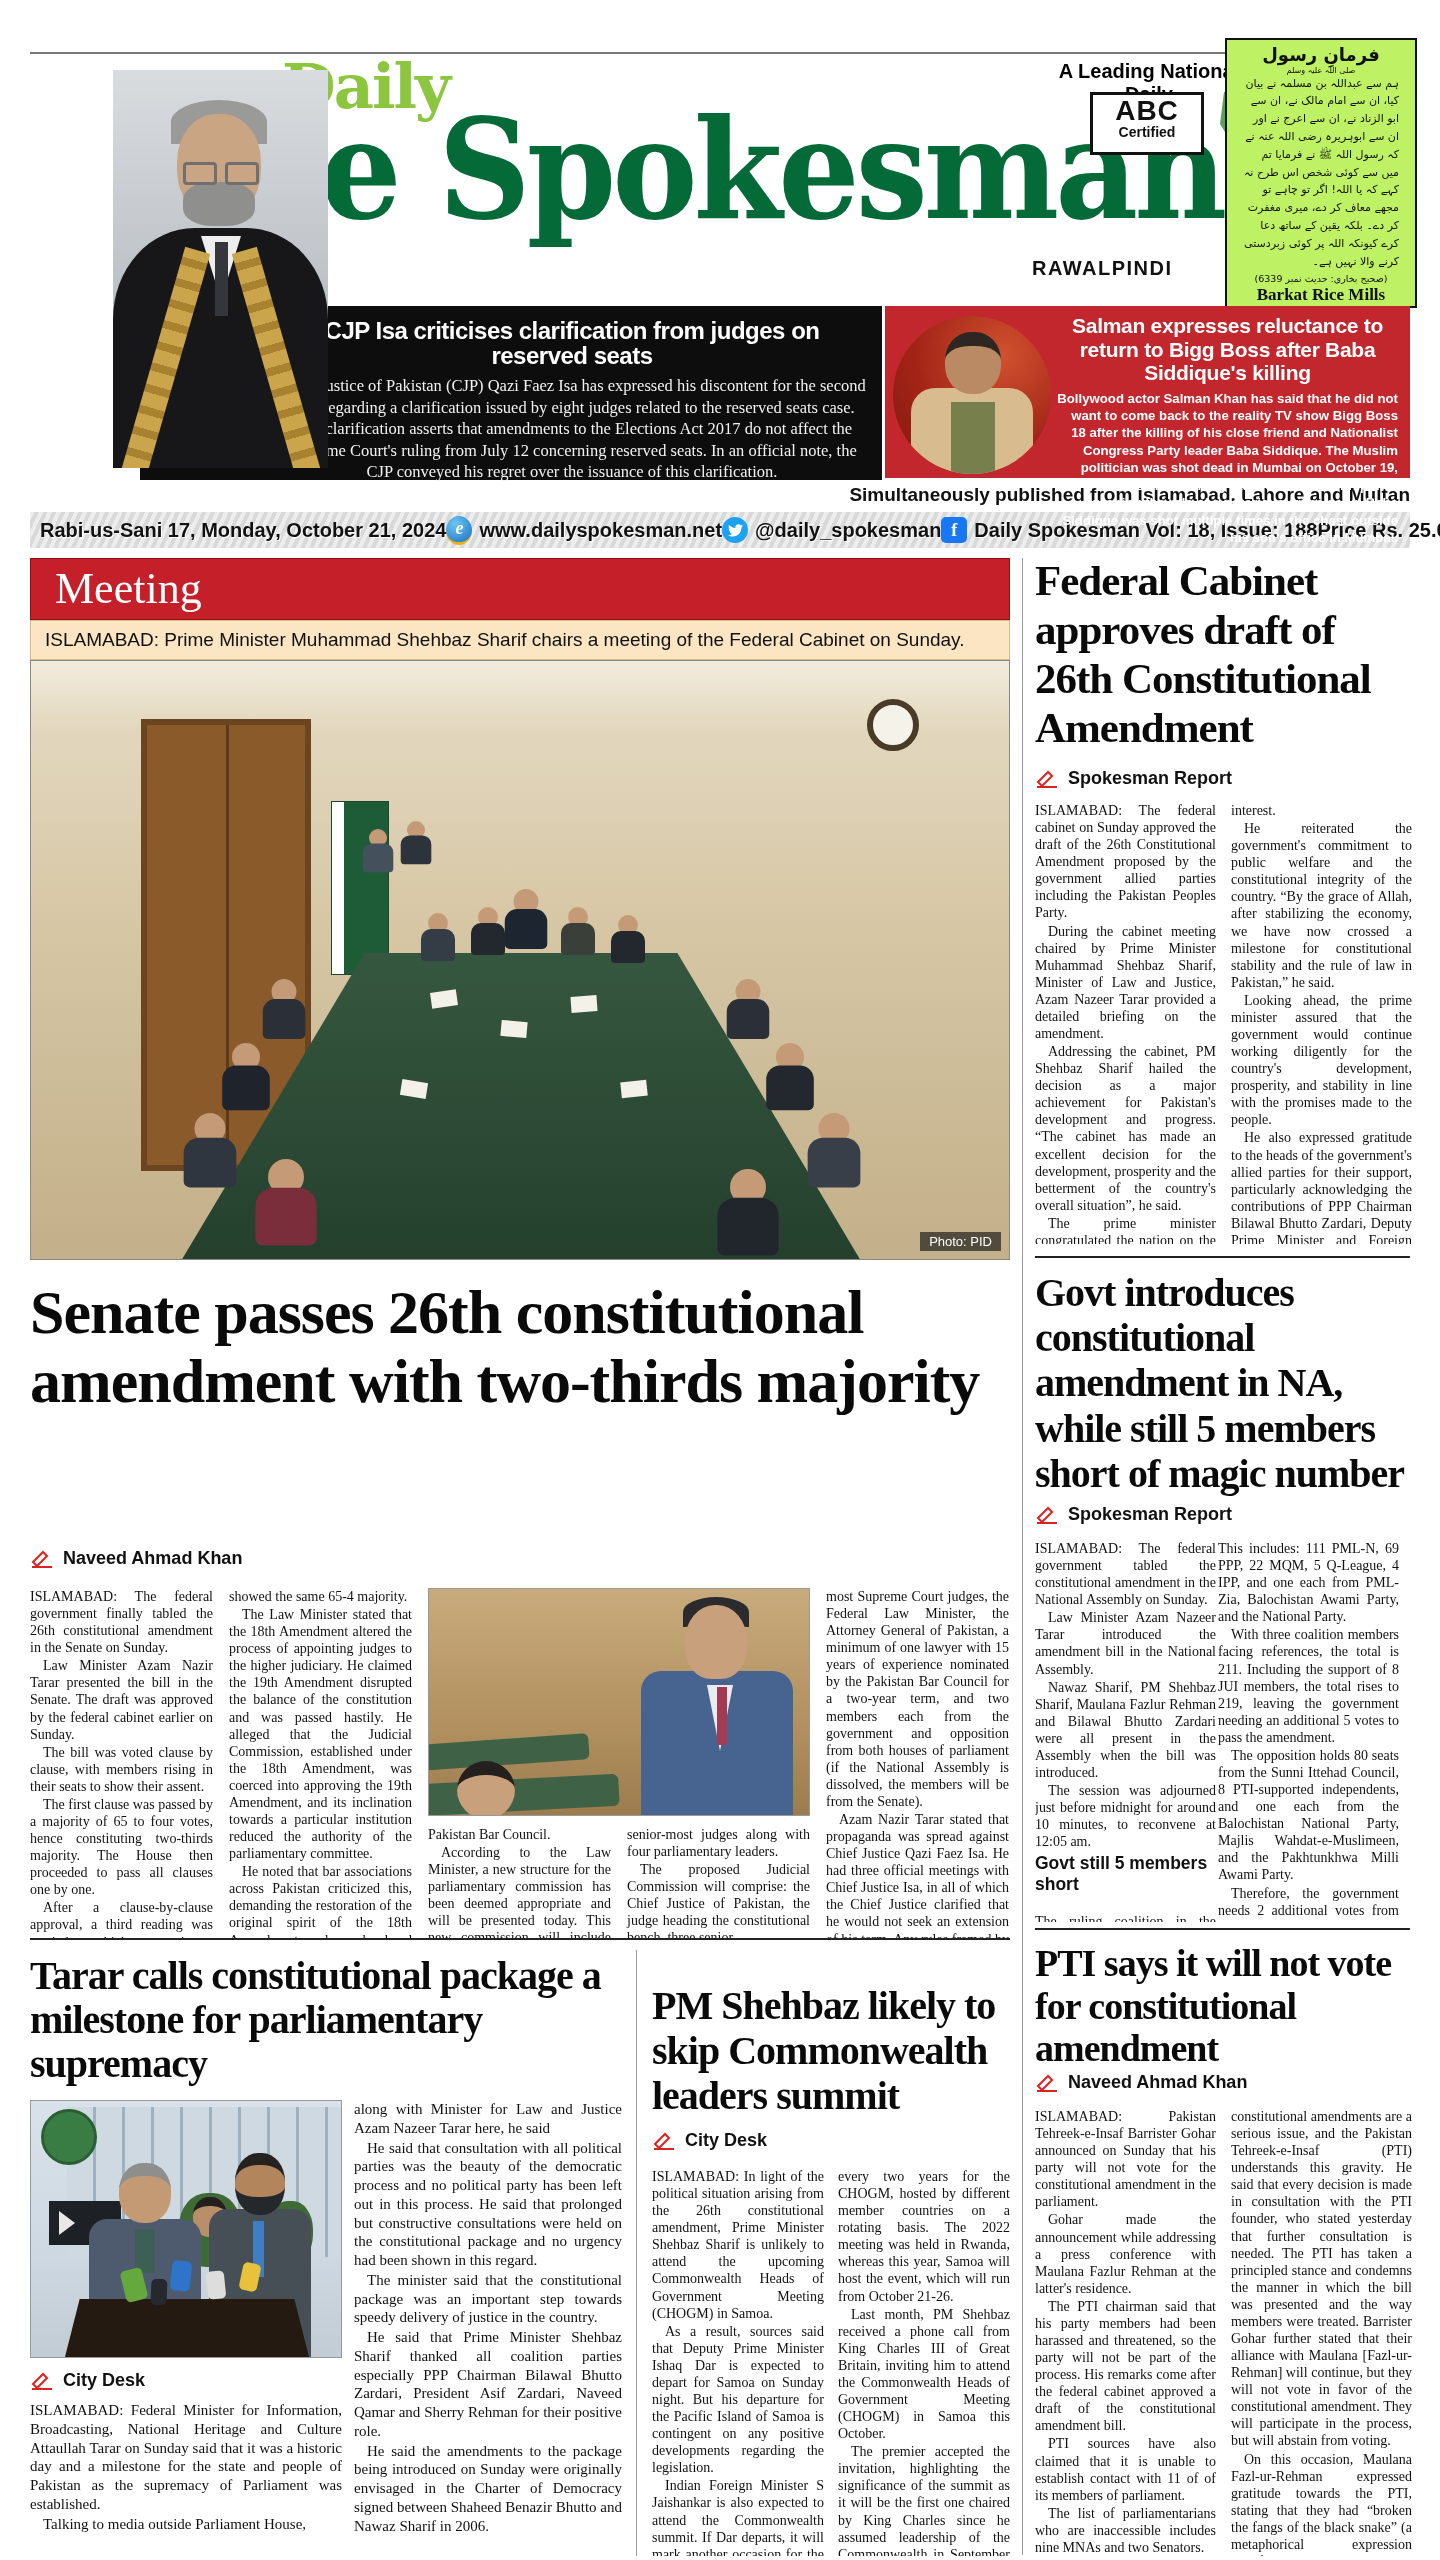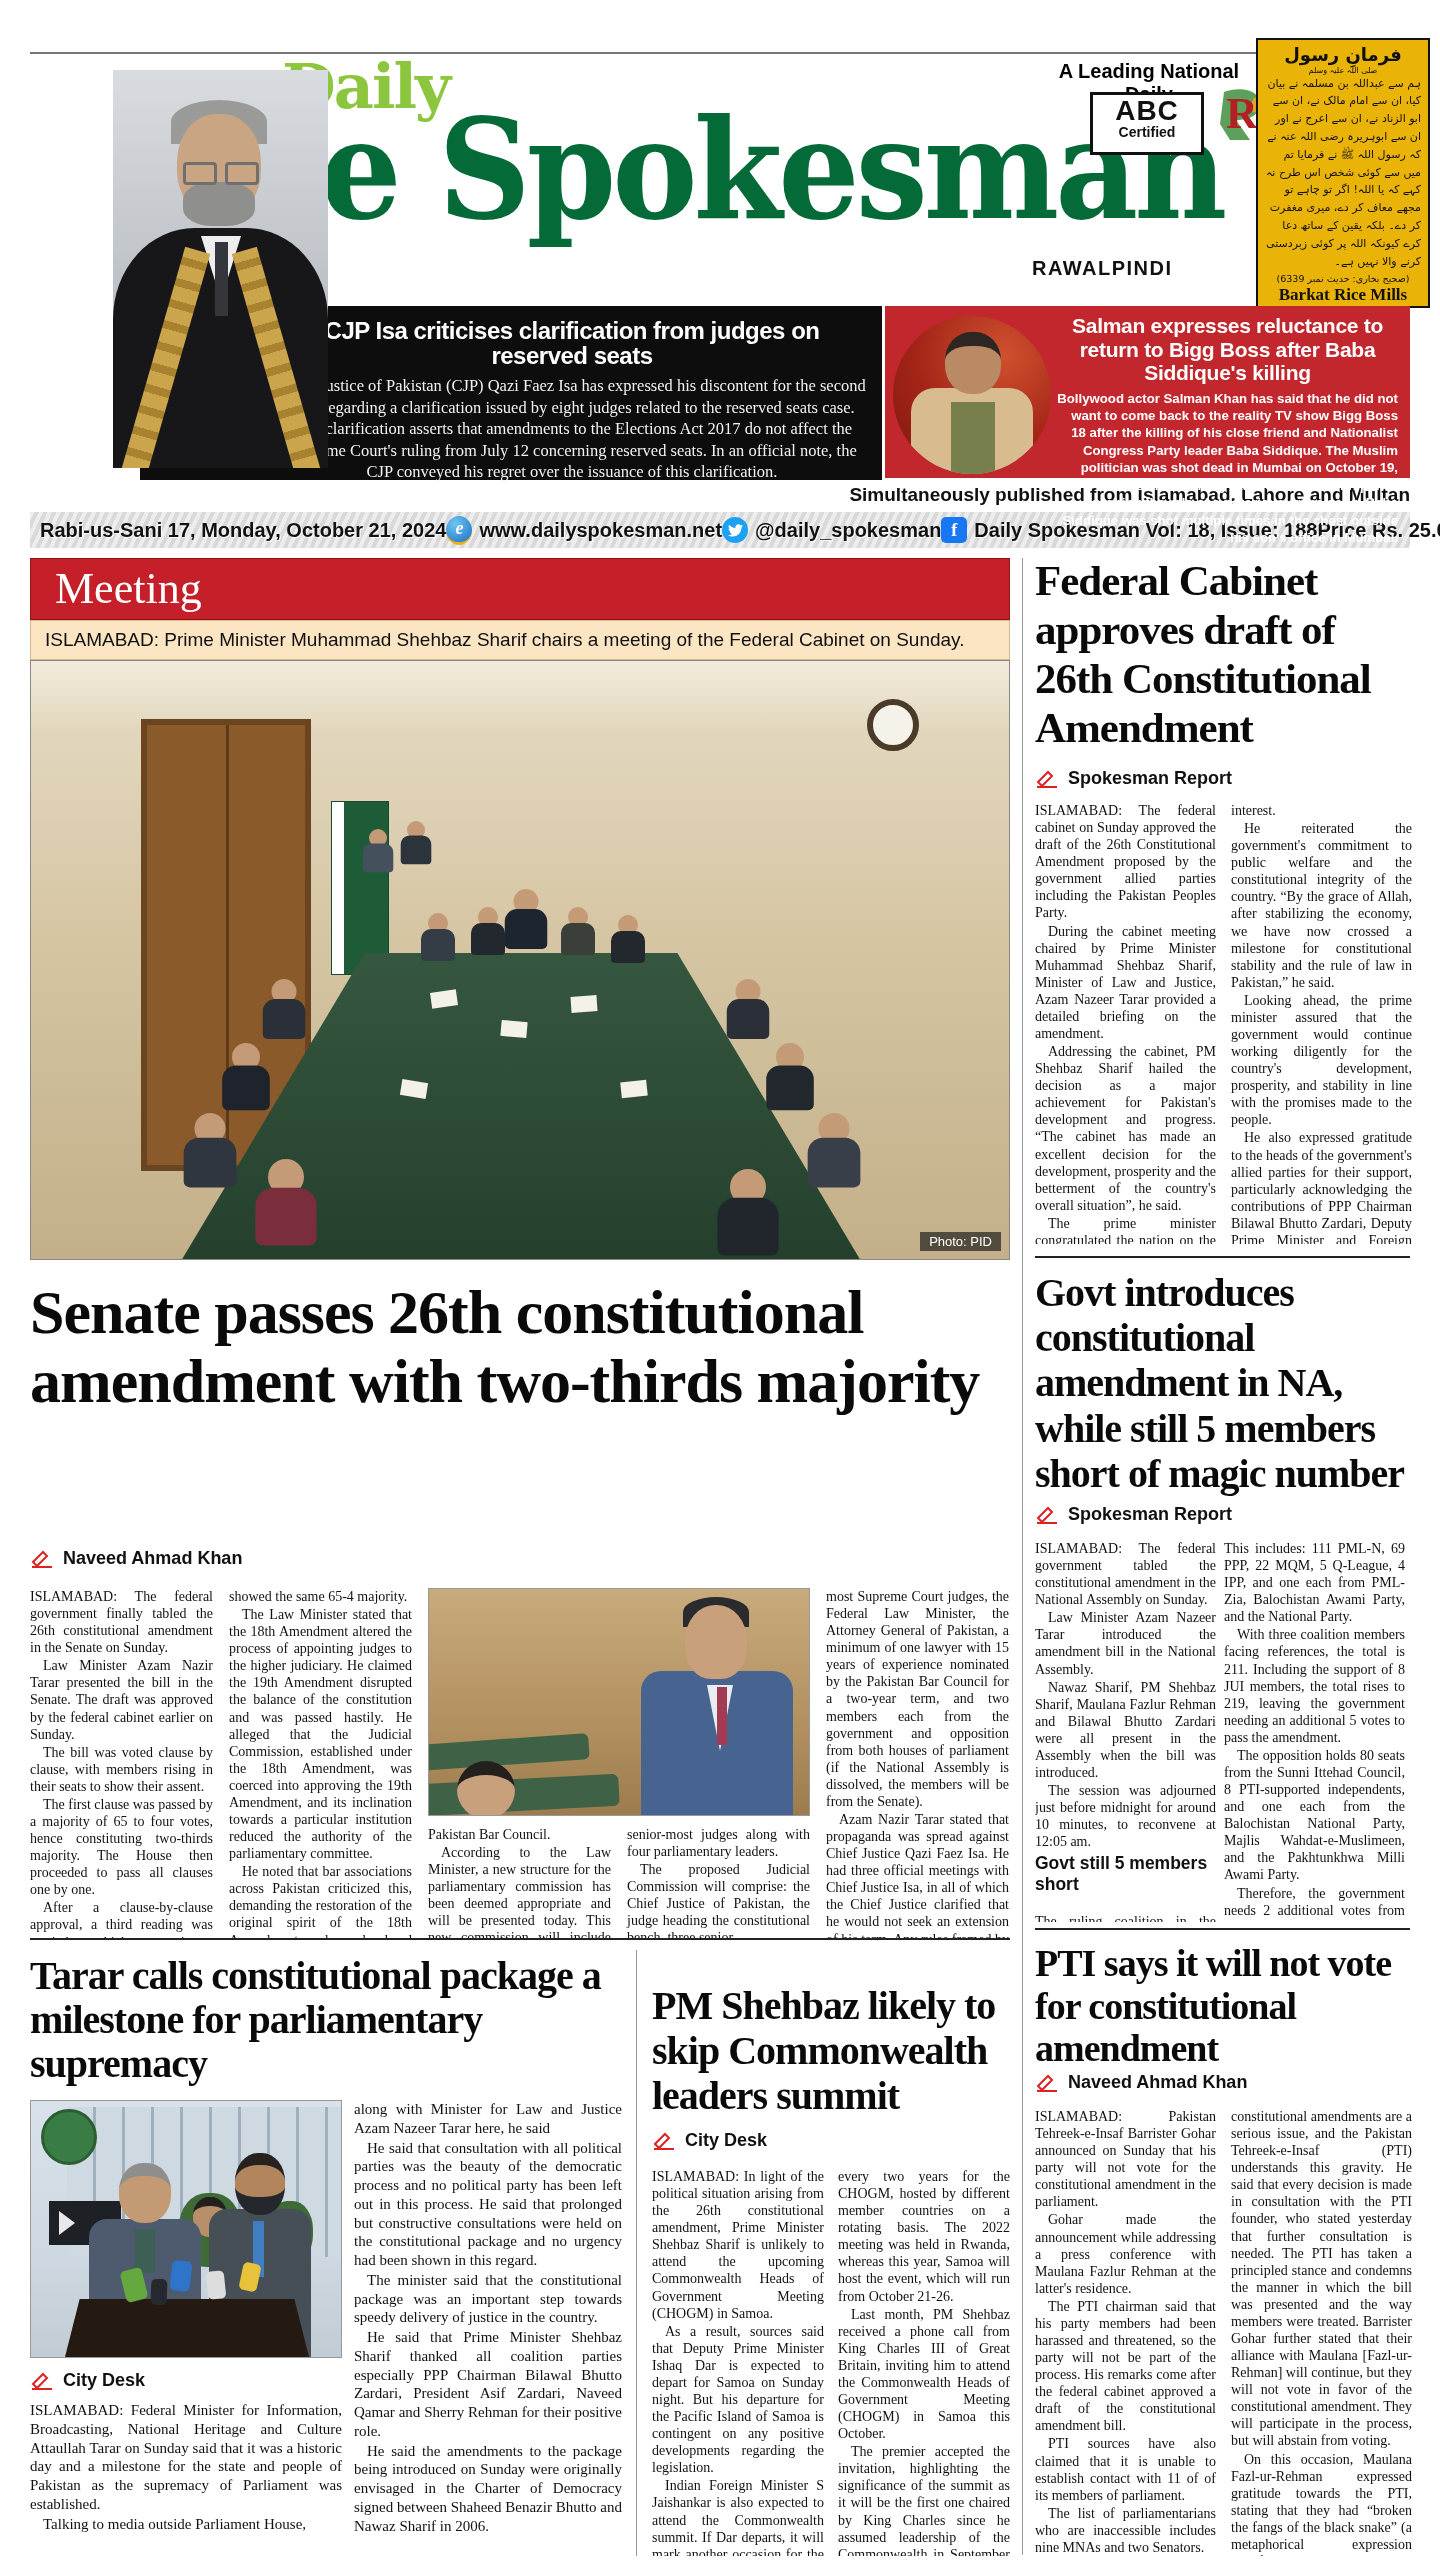--- a/index.html
+++ b/index.html
@@ -15,22 +15,22 @@
            transform:scaleY(1.08);transform-origin:top;}
   .m-tagline{left:1040px;top:60px;width:218px;text-align:center;font-family:"Liberation Sans",sans-serif;
            font-weight:bold;font-size:20px;color:#000;}
   .abc-box{left:1090px;top:92px;width:108px;border:3px solid #111;text-align:center;
            font-family:"Liberation Sans",sans-serif;background:#fff;padding:2px 0 12px;}
   .abc-big{font-size:28px;font-weight:bold;letter-spacing:1px;line-height:1;}
   .abc-sub{font-size:14px;font-weight:bold;line-height:1.1;}
   .r-logo{left:1210px;top:84px;width:62px;height:60px;}
   .m-city{left:1032px;top:257px;font-family:"Liberation Sans",sans-serif;font-weight:bold;
           font-size:20px;letter-spacing:1.5px;color:#111;}
-  .urdu-box{left:1256px;top:38px;width:156px;height:258px;border:2px solid #111;padding:4px 7px;
-            text-align:center;background:#eab308;}
+  .urdu-box{left:1225px;top:38px;width:156px;height:258px;border:2px solid #111;padding:4px 16px;
+            text-align:center;background:#bef264;}
   .urdu-title{direction:rtl;font-family:"DejaVu Sans",sans-serif;font-weight:bold;font-size:18px;line-height:1.2;}
   .urdu-small{direction:rtl;font-family:"DejaVu Sans",sans-serif;font-size:8px;}
   .urdu-body{direction:rtl;font-family:"DejaVu Sans",sans-serif;font-size:11px;line-height:1.62;
              text-align:right;margin-top:0;}
   .urdu-ref{direction:rtl;font-family:"DejaVu Sans",sans-serif;font-size:9.5px;margin-top:2px;}
   .urdu-adv{font-family:"Liberation Serif",serif;font-weight:bold;font-size:17px;line-height:1.1;margin-top:2px;}
   
   .black-box{left:140px;top:306px;width:742px;height:174px;background:#0d0d0d;color:#fff;z-index:1;}
   .bb-inner{margin-left:138px;padding:12px 16px 0 0;}
   .bb-head{font-family:"Liberation Sans",sans-serif;font-weight:800;font-size:24px;text-align:center;
@@ -356,21 +356,21 @@
   <div class="abs hrule" style="left:1035px;top:1256px;width:375px;"></div>
 
   <div class="abs headline na-head">Govt introduces constitutional amendment in NA, while still 5 members short of magic number</div>
   <div class="abs byline" style="left:1035px;top:1504px;">
     <svg width="24" height="18" viewBox="0 0 24 18">
         <path d="M3 12 L13 2 L17 6 L7 16 Z" fill="none" stroke="#d22" stroke-width="2"></path>
         <path d="M2 17 h20" stroke="#d22" stroke-width="2"></path>
       </svg>
     <span>Spokesman Report</span>
   </div>
-  <div class="abs cols" style="left:1035px;top:1540px;width:378px;height:382px;gap:8px;">
+  <div class="abs cols" style="left:1035px;top:1540px;width:378px;height:382px;gap:2px;">
     <div style="width:181px;flex:none;">
       <div class="body">
           <p>ISLAMABAD: The federal government tabled the constitutional amendment in the National Assembly on Sunday.</p>
           <p>Law Minister Azam Nazeer Tarar introduced the amendment bill in the National Assembly.</p>
           <p>Nawaz Sharif, PM Shehbaz Sharif, Maulana Fazlur Rehman and Bilawal Bhutto Zardari were all present in the Assembly when the bill was introduced.</p>
           <p>The session was adjourned just before midnight for around 10 minutes, to reconvene at 12:05 am.</p>
         </div>
       <div class="subhead">Govt still 5 members short</div>
       <div class="body">
           <p>The ruling coalition in the National Assembly needs 224 votes to pass the constitutional amendment, but currently holds only 211 seats.</p>

